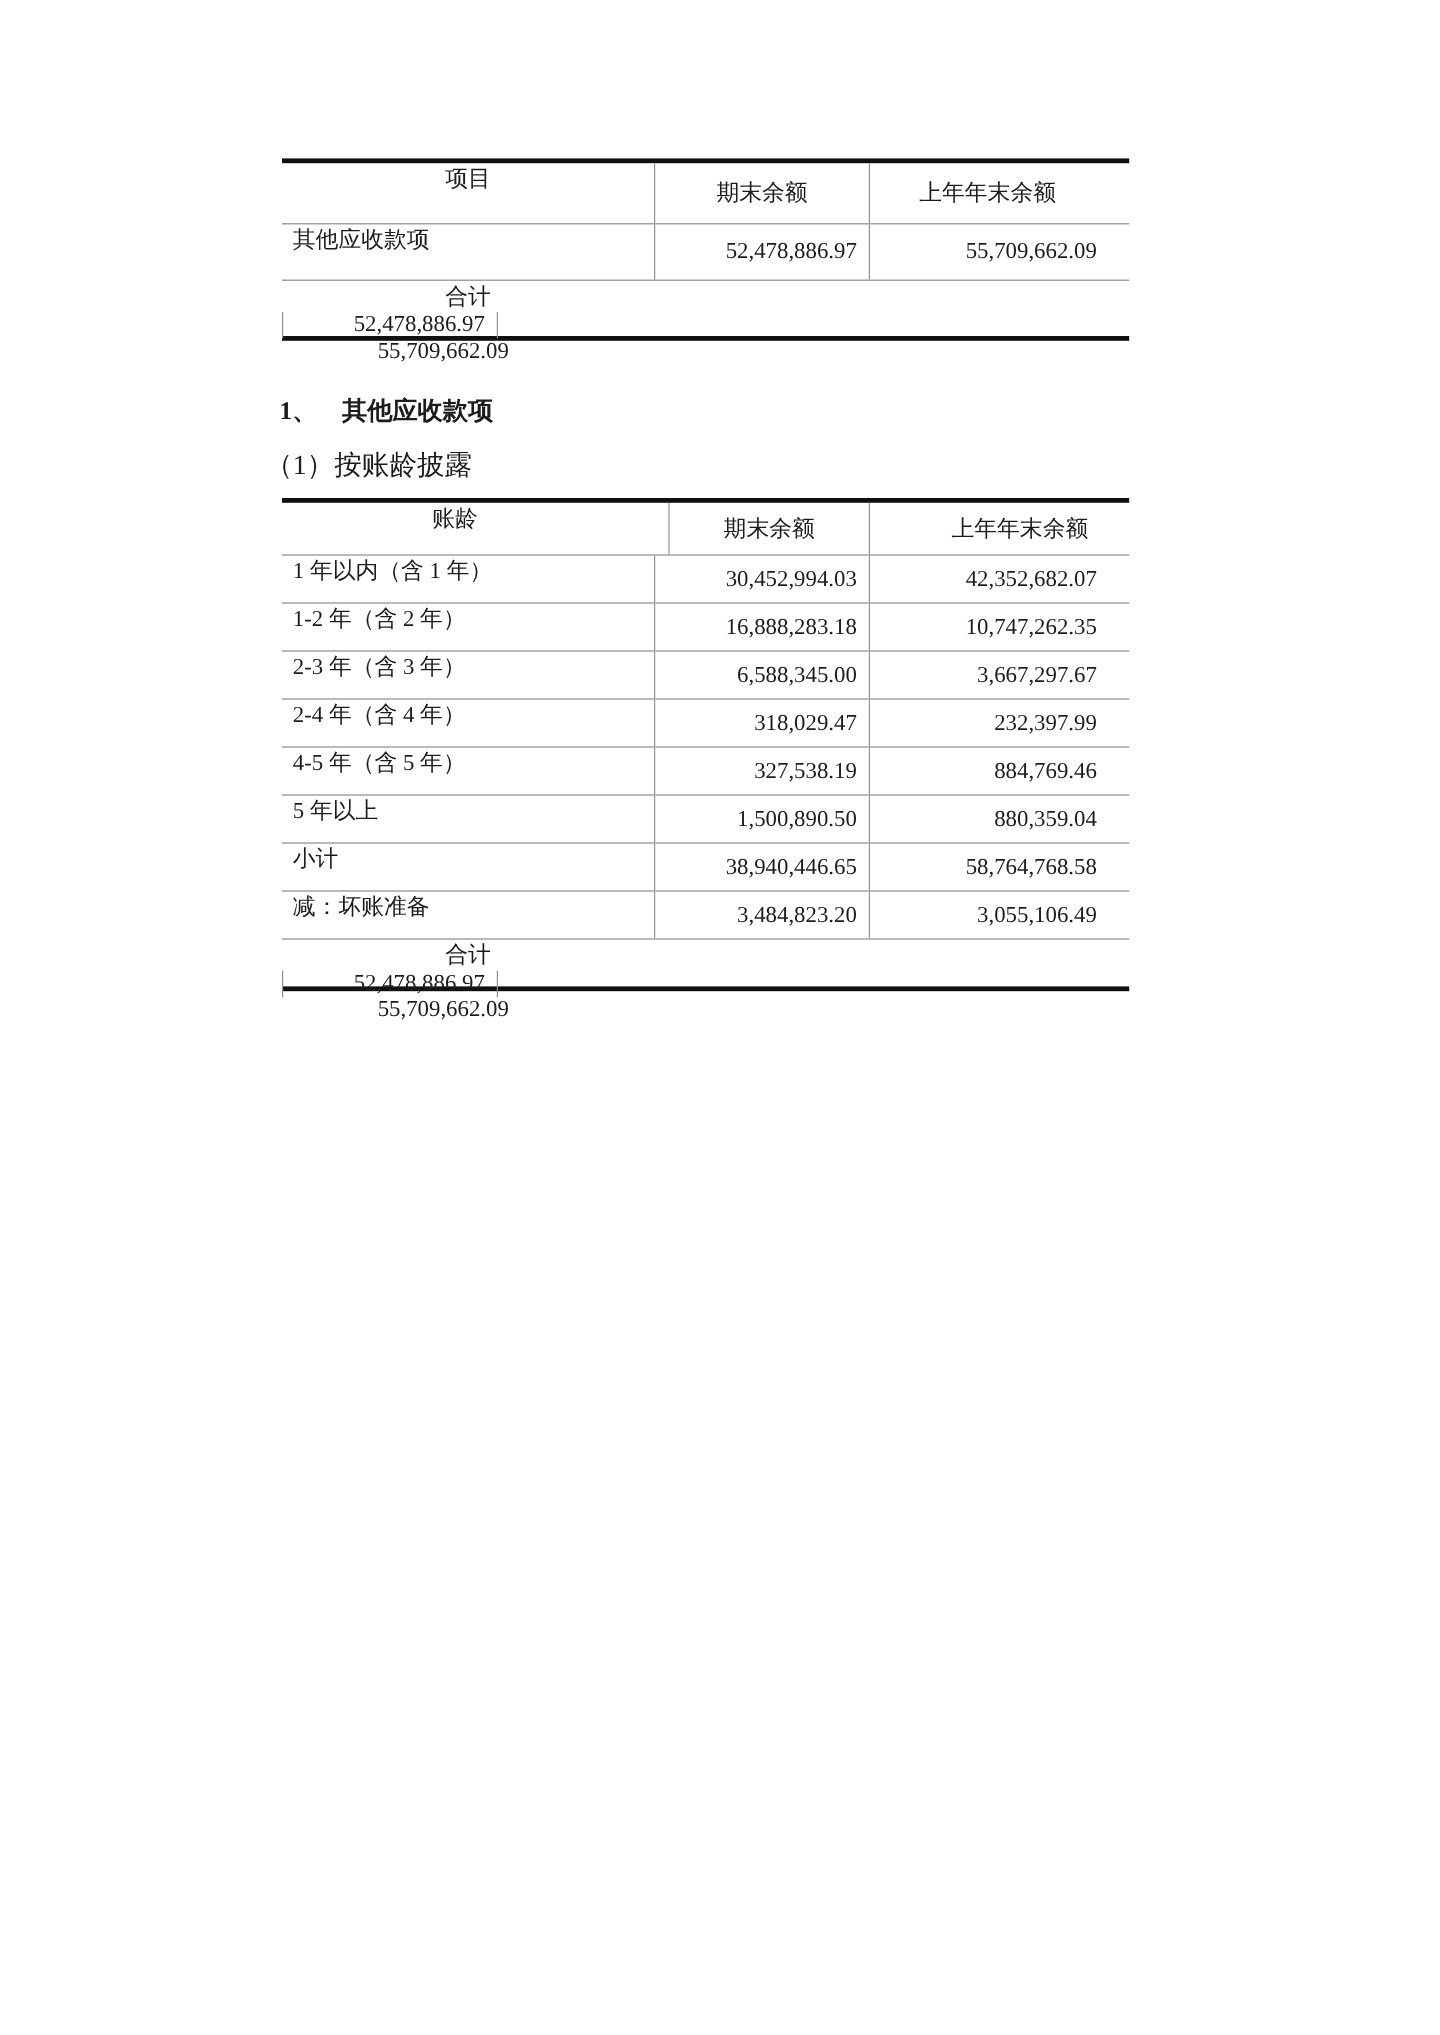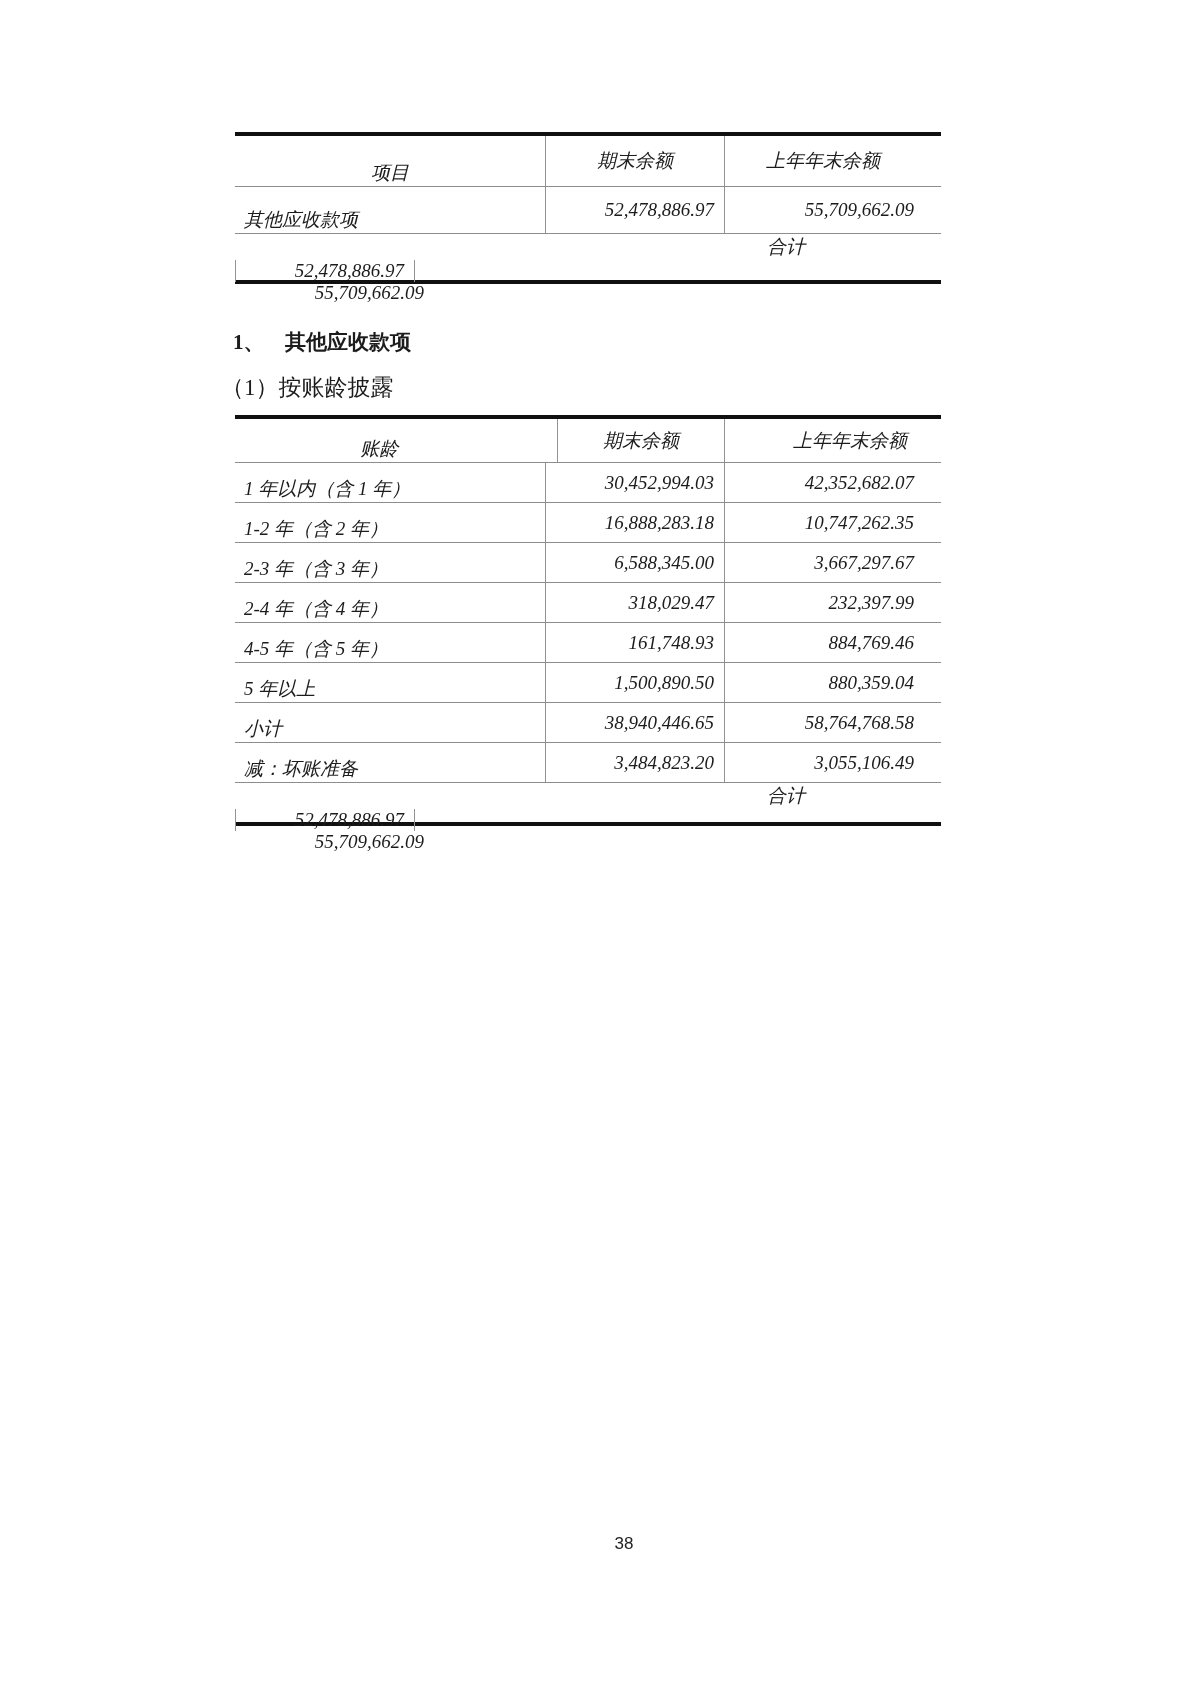--- a/index.html
+++ b/index.html
@@ -23,24 +23,23 @@
     width: 706px;
   }
   
   .fin-table {
     width: 706px;
     border-top: 4px solid #101010;
     border-bottom: 4px solid #101010;
   }
   .t-row {
     display: flex;
-    align-items: flex-end;
+    align-items: flex-start;
     border-bottom: 1px solid #8d8d8d;
     font-size: 19px;
-    font-style: italic;
   }
   .t-row:last-child { border-bottom: none; flex-direction: column; }
   .t-row.header { font-size: 19px; }
   .c1 { width: 310px; box-sizing: border-box; padding-left: 9px; }
   .c2 {
     width: 180px; box-sizing: border-box;
     border-left: 1px solid #939393;
     border-right: 1px solid #939393;
     text-align: right; padding-right: 10px;
     align-self: stretch; display: flex; align-items: center; justify-content: flex-end;
@@ -137,21 +136,21 @@
         <div class="c2">6,588,345.00</div>
         <div class="c3">3,667,297.67</div>
       </div>
       <div class="t-row">
         <div class="c1">2-4 年（含 4 年）</div>
         <div class="c2">318,029.47</div>
         <div class="c3">232,397.99</div>
       </div>
       <div class="t-row">
         <div class="c1">4-5 年（含 5 年）</div>
-        <div class="c2">161,748.93</div>
+        <div class="c2">327,538.19</div>
         <div class="c3">884,769.46</div>
       </div>
       <div class="t-row">
         <div class="c1">5 年以上</div>
         <div class="c2">1,500,890.50</div>
         <div class="c3">880,359.04</div>
       </div>
       <div class="t-row">
         <div class="c1">小计</div>
         <div class="c2">38,940,446.65</div>
@@ -164,14 +163,13 @@
       </div>
       <div class="t-row label-center">
         <div class="c1">合计</div>
         <div class="c2">52,478,886.97</div>
         <div class="c3">55,709,662.09</div>
       </div>
     </div>
 
   </div>
 
-  <div class="page-number">38</div>
 </div>
 
 </body></html>

